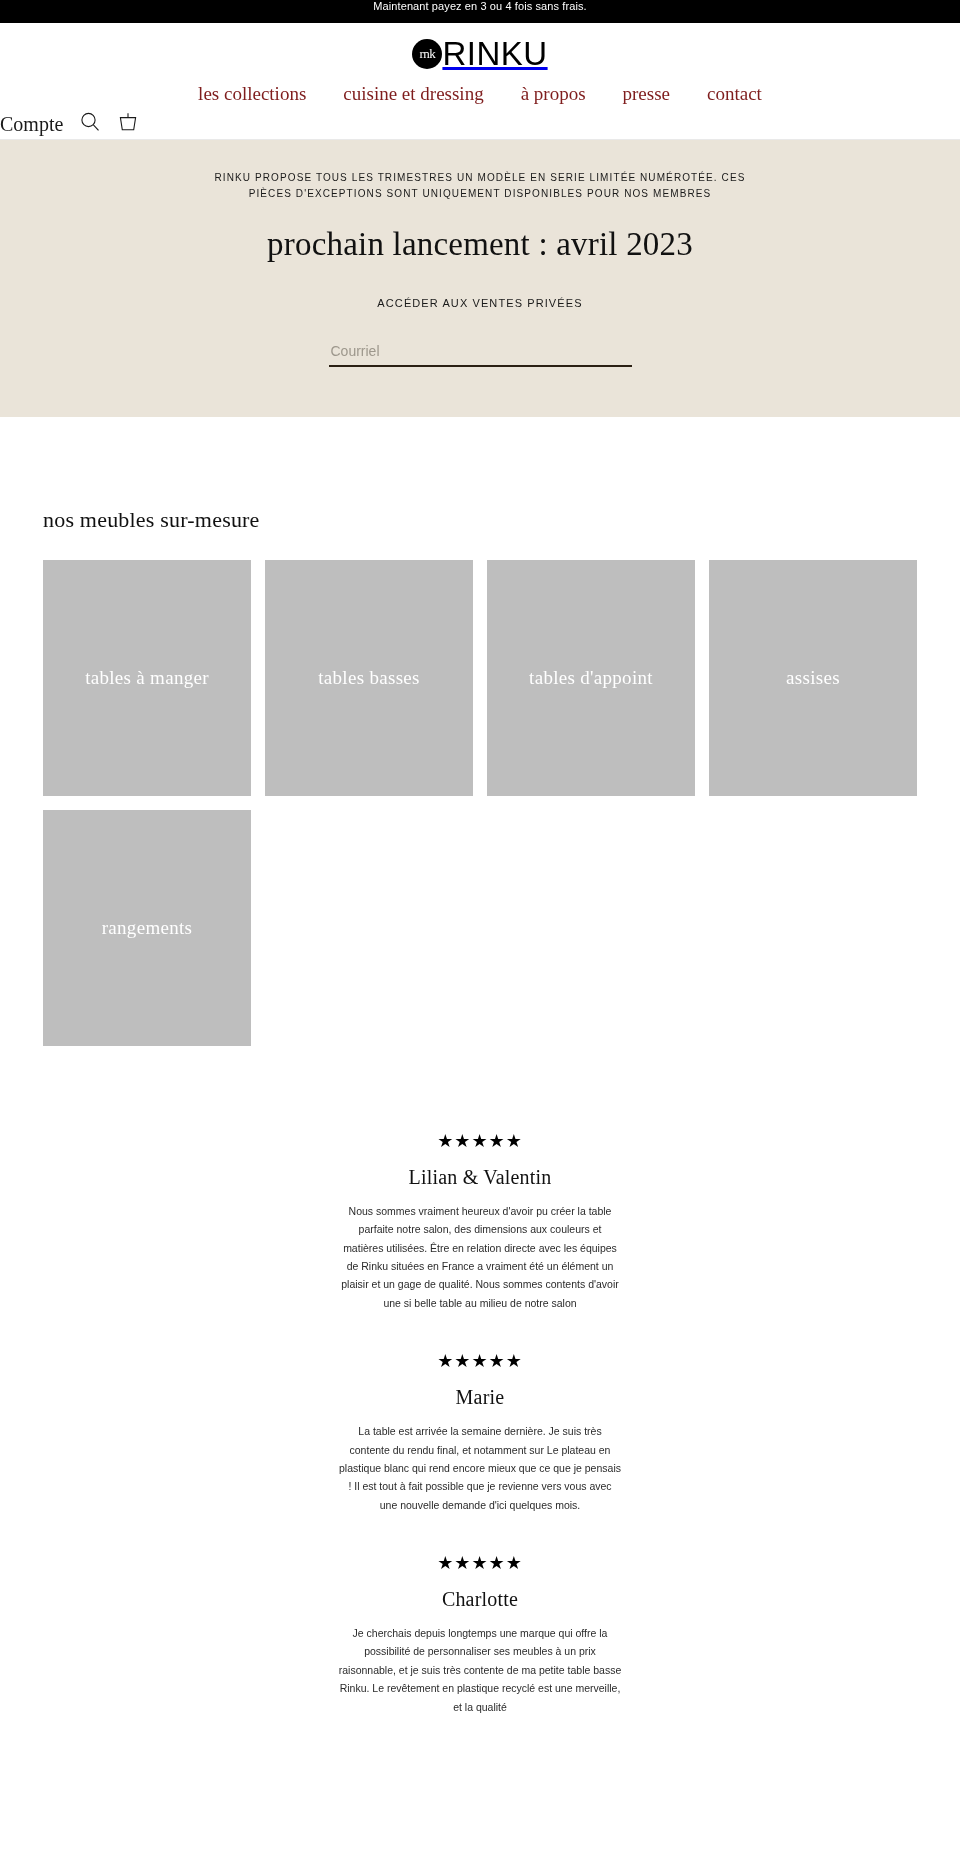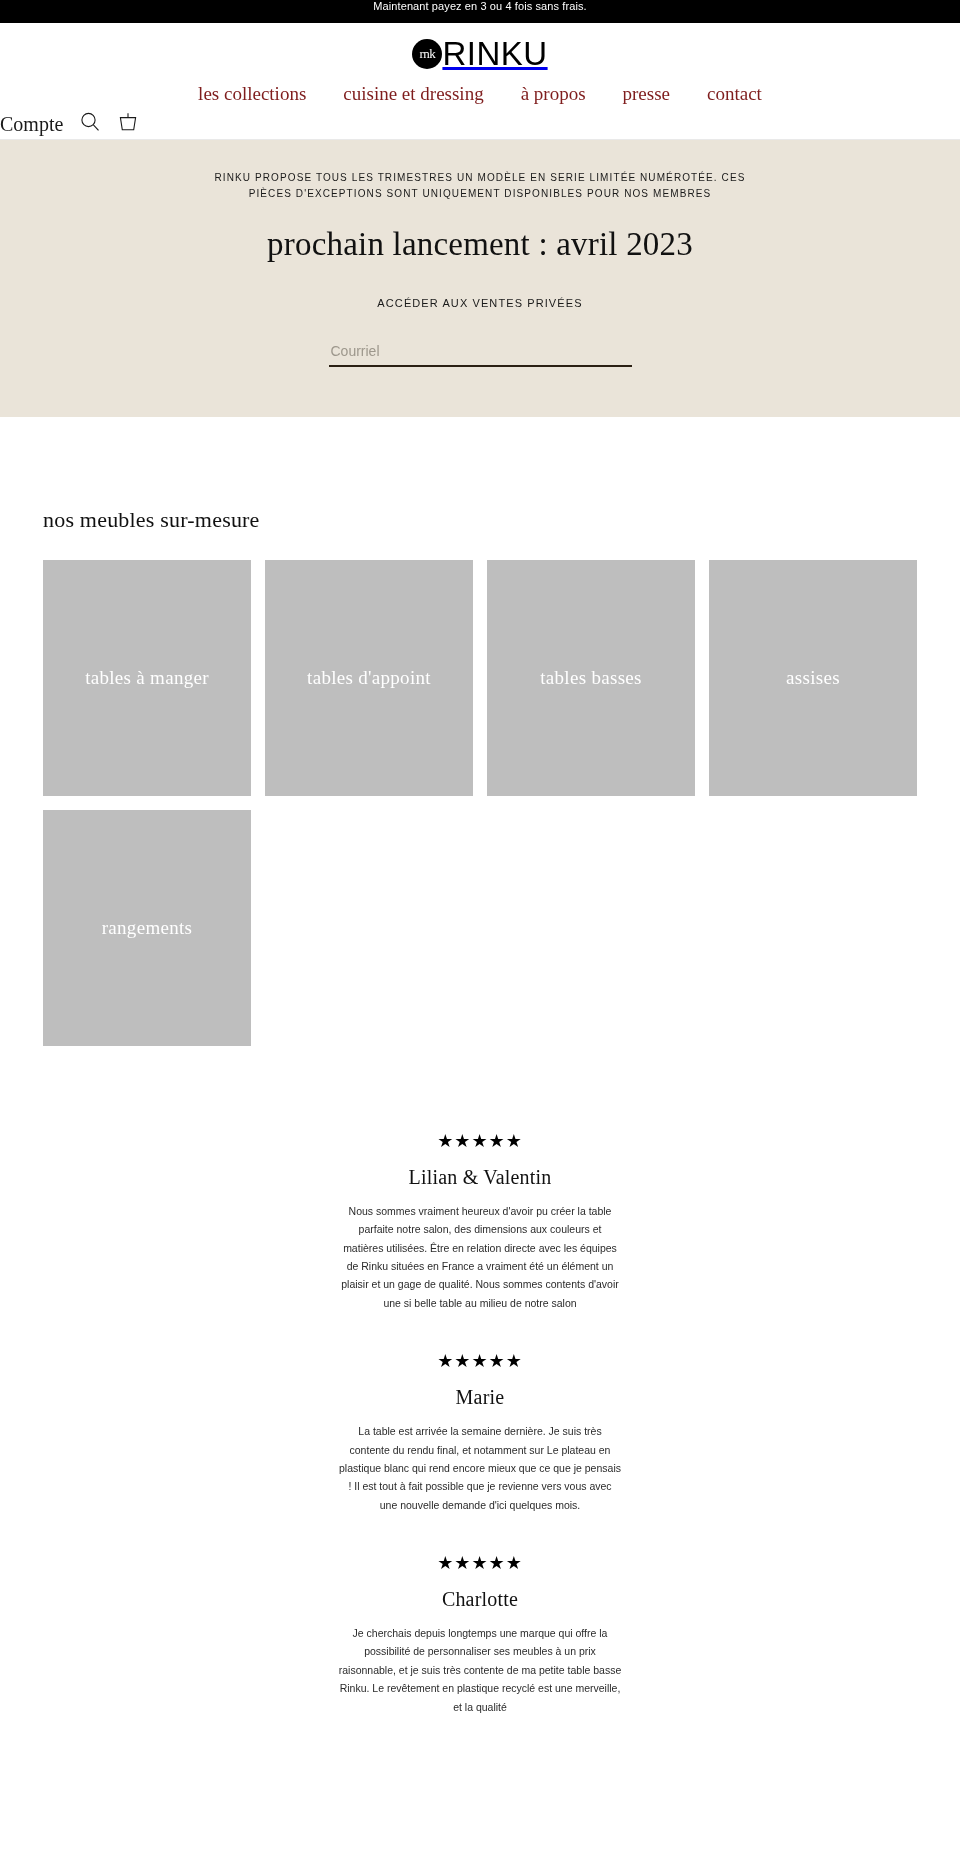--- a/index.html
+++ b/index.html
@@ -284,24 +284,24 @@
 </section>
 
 <section class="collections">
   <h2 class="section-title">nos meubles sur-mesure</h2>
 
   <div class="grid">
     <a class="card" href="#">
       <span class="card-label">tables à manger</span>
     </a>
     <a class="card" href="#">
+      <span class="card-label">tables basses</span>
+    </a>
+    <a class="card" href="#">
       <span class="card-label">tables d'appoint</span>
-    </a>
-    <a class="card" href="#">
-      <span class="card-label">tables basses</span>
     </a>
     <a class="card" href="#">
       <span class="card-label">assises</span>
     </a>
     <a class="card" href="#">
       <span class="card-label">rangements</span>
     </a>
   </div>
 </section>
 

